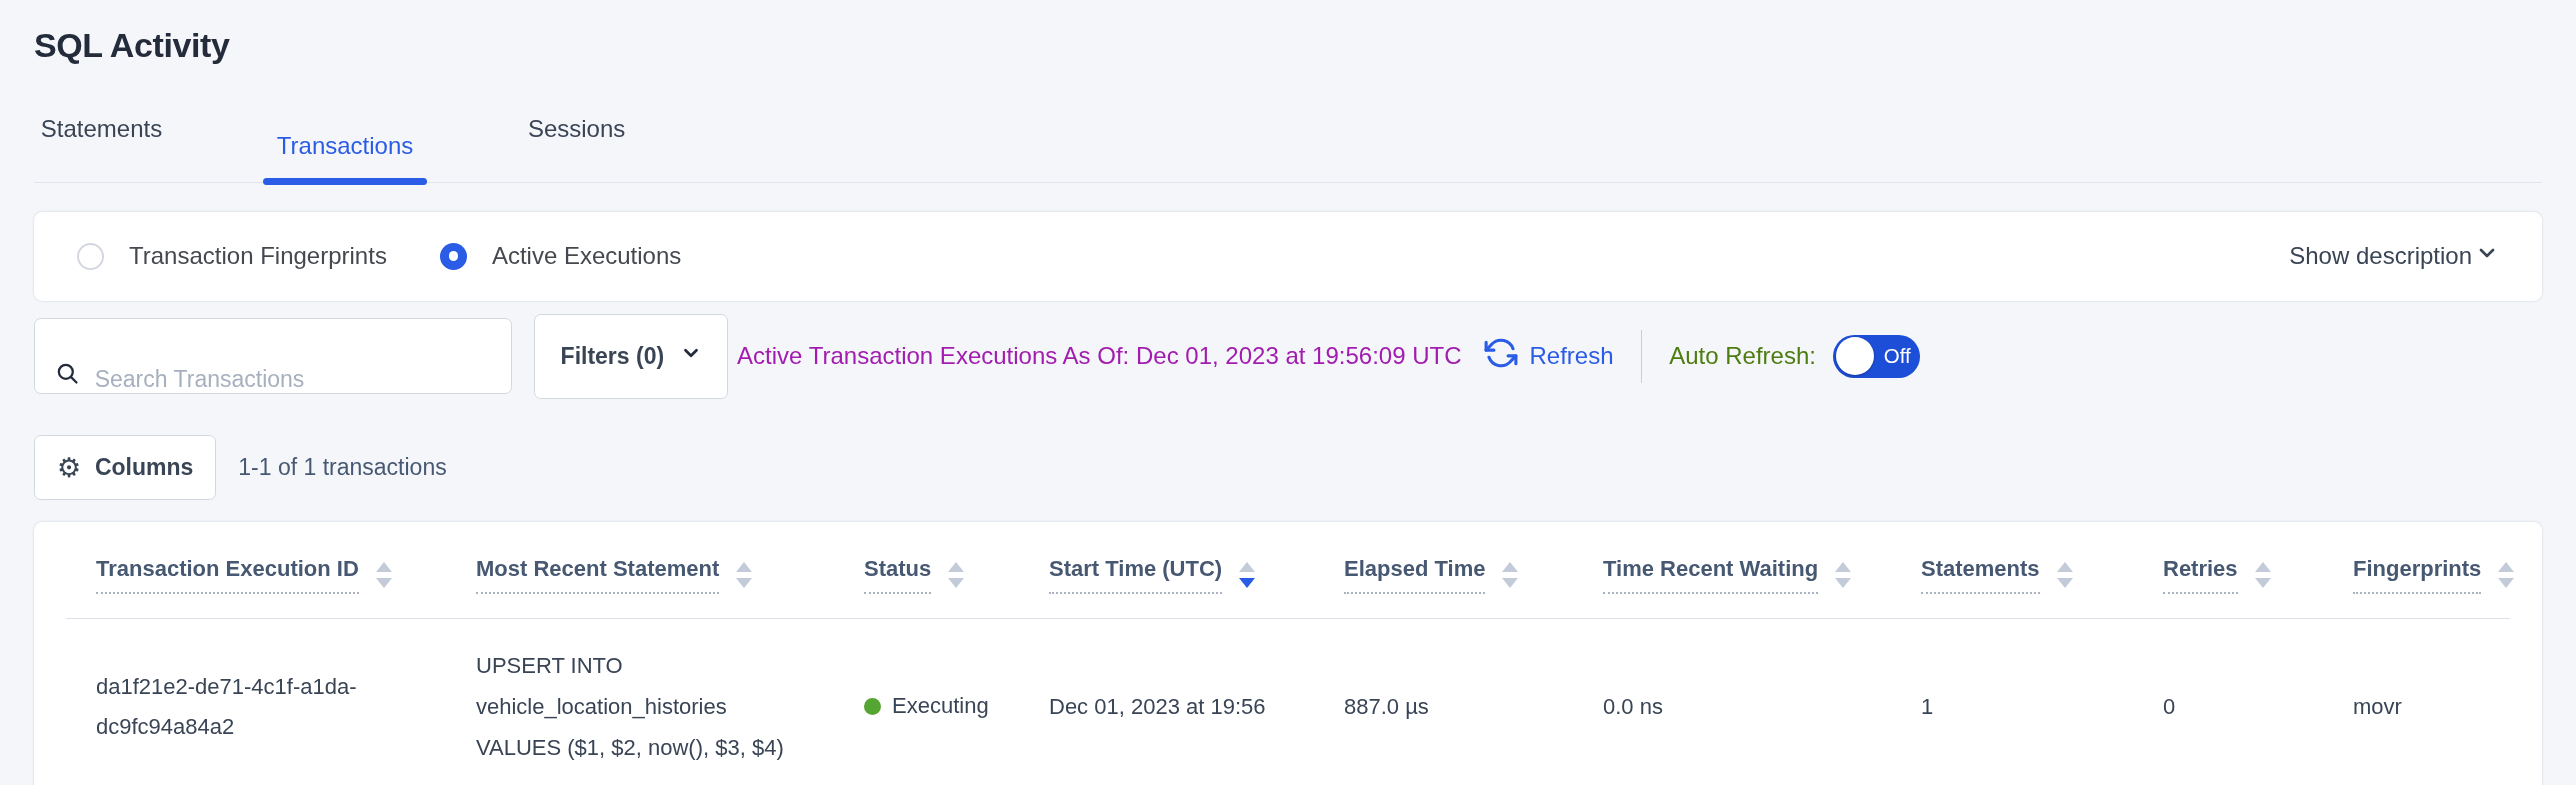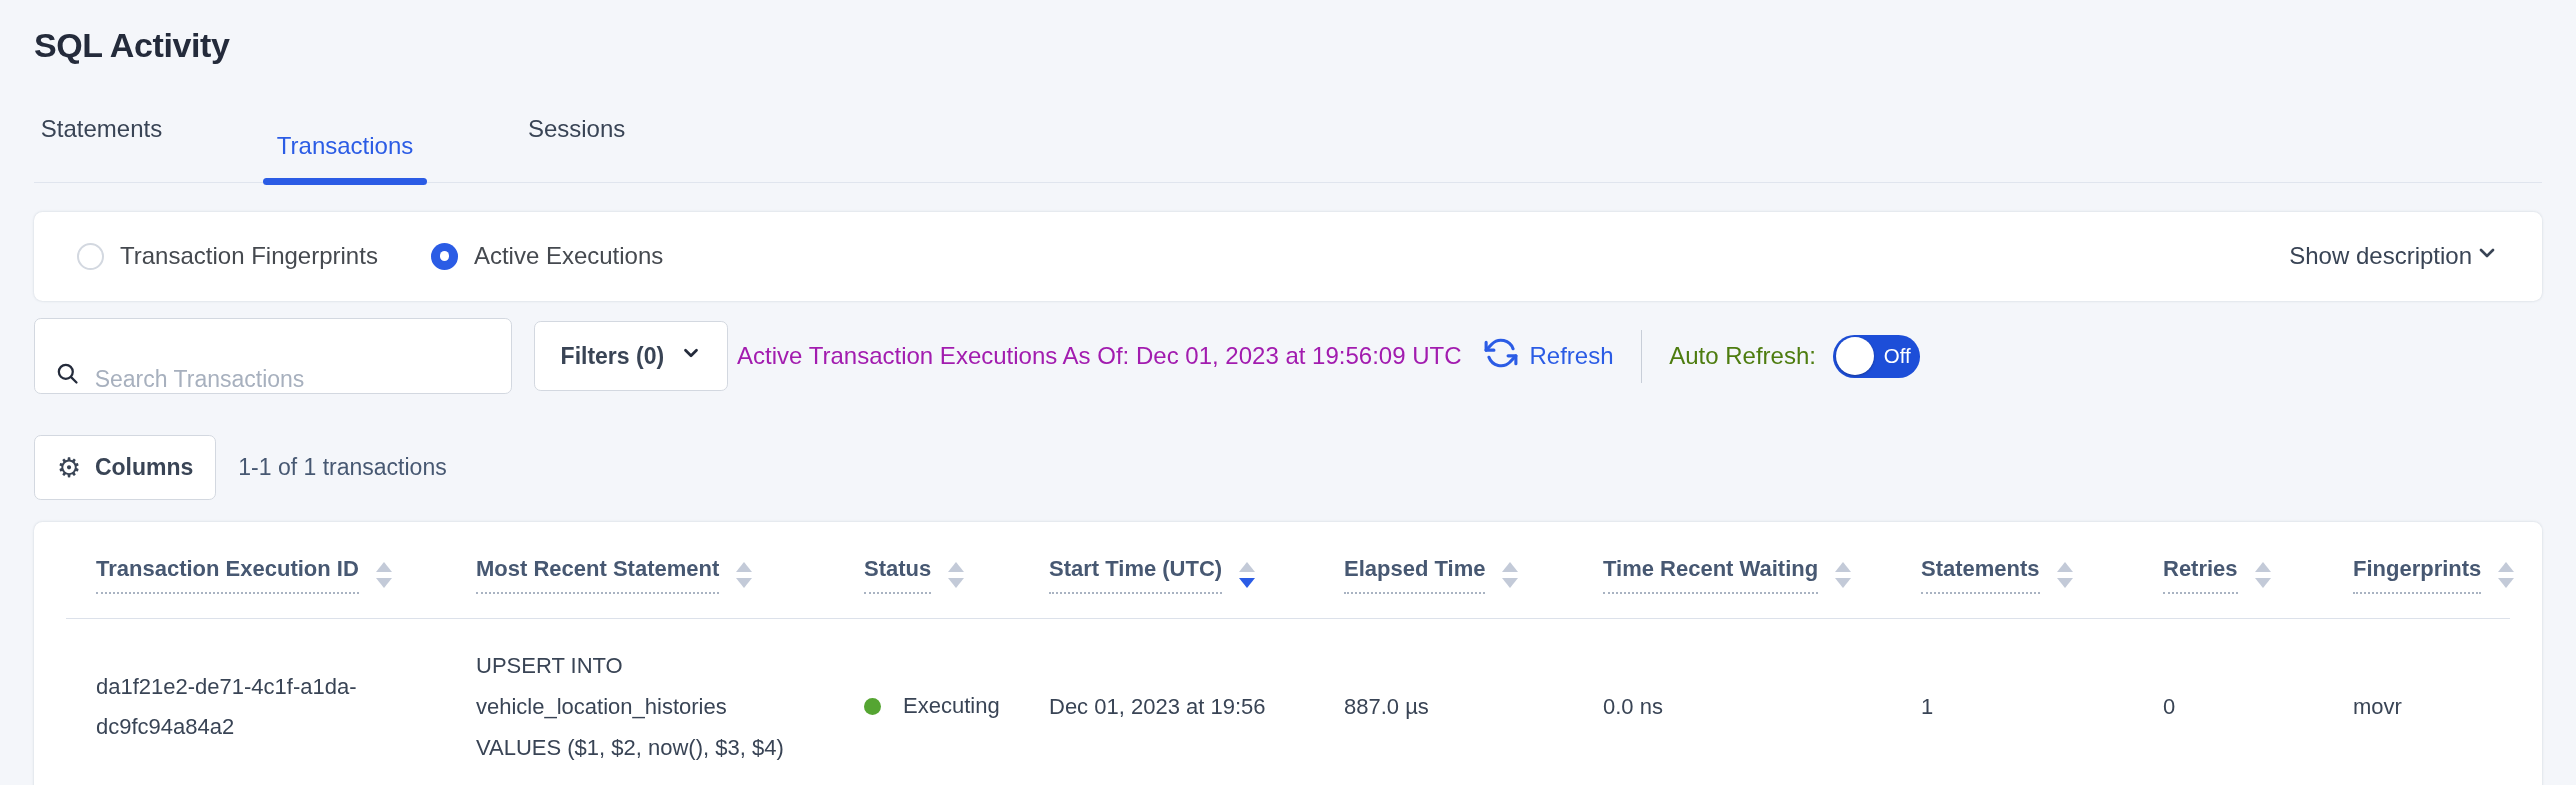--- a/index.html
+++ b/index.html
@@ -75,21 +75,21 @@
     display: inline-flex;
     align-items: center;
     justify-content: center;
   }
   .radio.selected .radio-circle {
     border: none;
     background: #2b5ce5;
   }
   .radio-dot { width: 9.4px; height: 9.4px; border-radius: 50%; background: transparent; }
   .radio.selected .radio-dot { background: #fff; }
-  .radio-label { margin-left: 16px; color: #45494f; }
+  .radio-label { margin-left: 25px; color: #45494f; }
 
   .show-desc {
     margin-left: auto;
     display: flex;
     align-items: center;
     gap: 3px;
     font-size: 24px;
     color: #394455;
     cursor: pointer;
   }
@@ -118,21 +118,21 @@
     flex: 1;
     font-size: 23px;
     font-family: "Liberation Sans", sans-serif;
     color: #394455;
     margin-left: 13.7px;
     background: transparent;
   }
   .search-box input::placeholder { color: #a7b0be; }
   .filters-btn {
     margin-left: 22px;
-    height: 70px;
+    height: 85px;
     background: #fff;
     border: 1.7px solid #d3d8e0;
     border-radius: 6.8px;
     padding: 0 25.6px;
     display: flex;
     align-items: center;
     gap: 15.4px;
     font-size: 23px;
     font-weight: 700;
     color: #394455;
@@ -229,21 +229,21 @@
 
   td {
     padding: 27px 24px 38px 30px;
     font-size: 22px;
     color: #394455;
     border-bottom: 1.7px solid #e4e9f0;
     vertical-align: middle;
     line-height: 1.85;
   }
   .cell-id { overflow-wrap: break-word; cursor: pointer; }
-  .status-wrap { display: inline-flex; align-items: center; gap: 22px; }
+  .status-wrap { display: inline-flex; align-items: center; gap: 11px; }
   .status-dot {
     width: 17px; height: 17px;
     border-radius: 50%;
     background: #55a532;
     flex: none;
   }
 </style>
 </head>
 <body>
 

